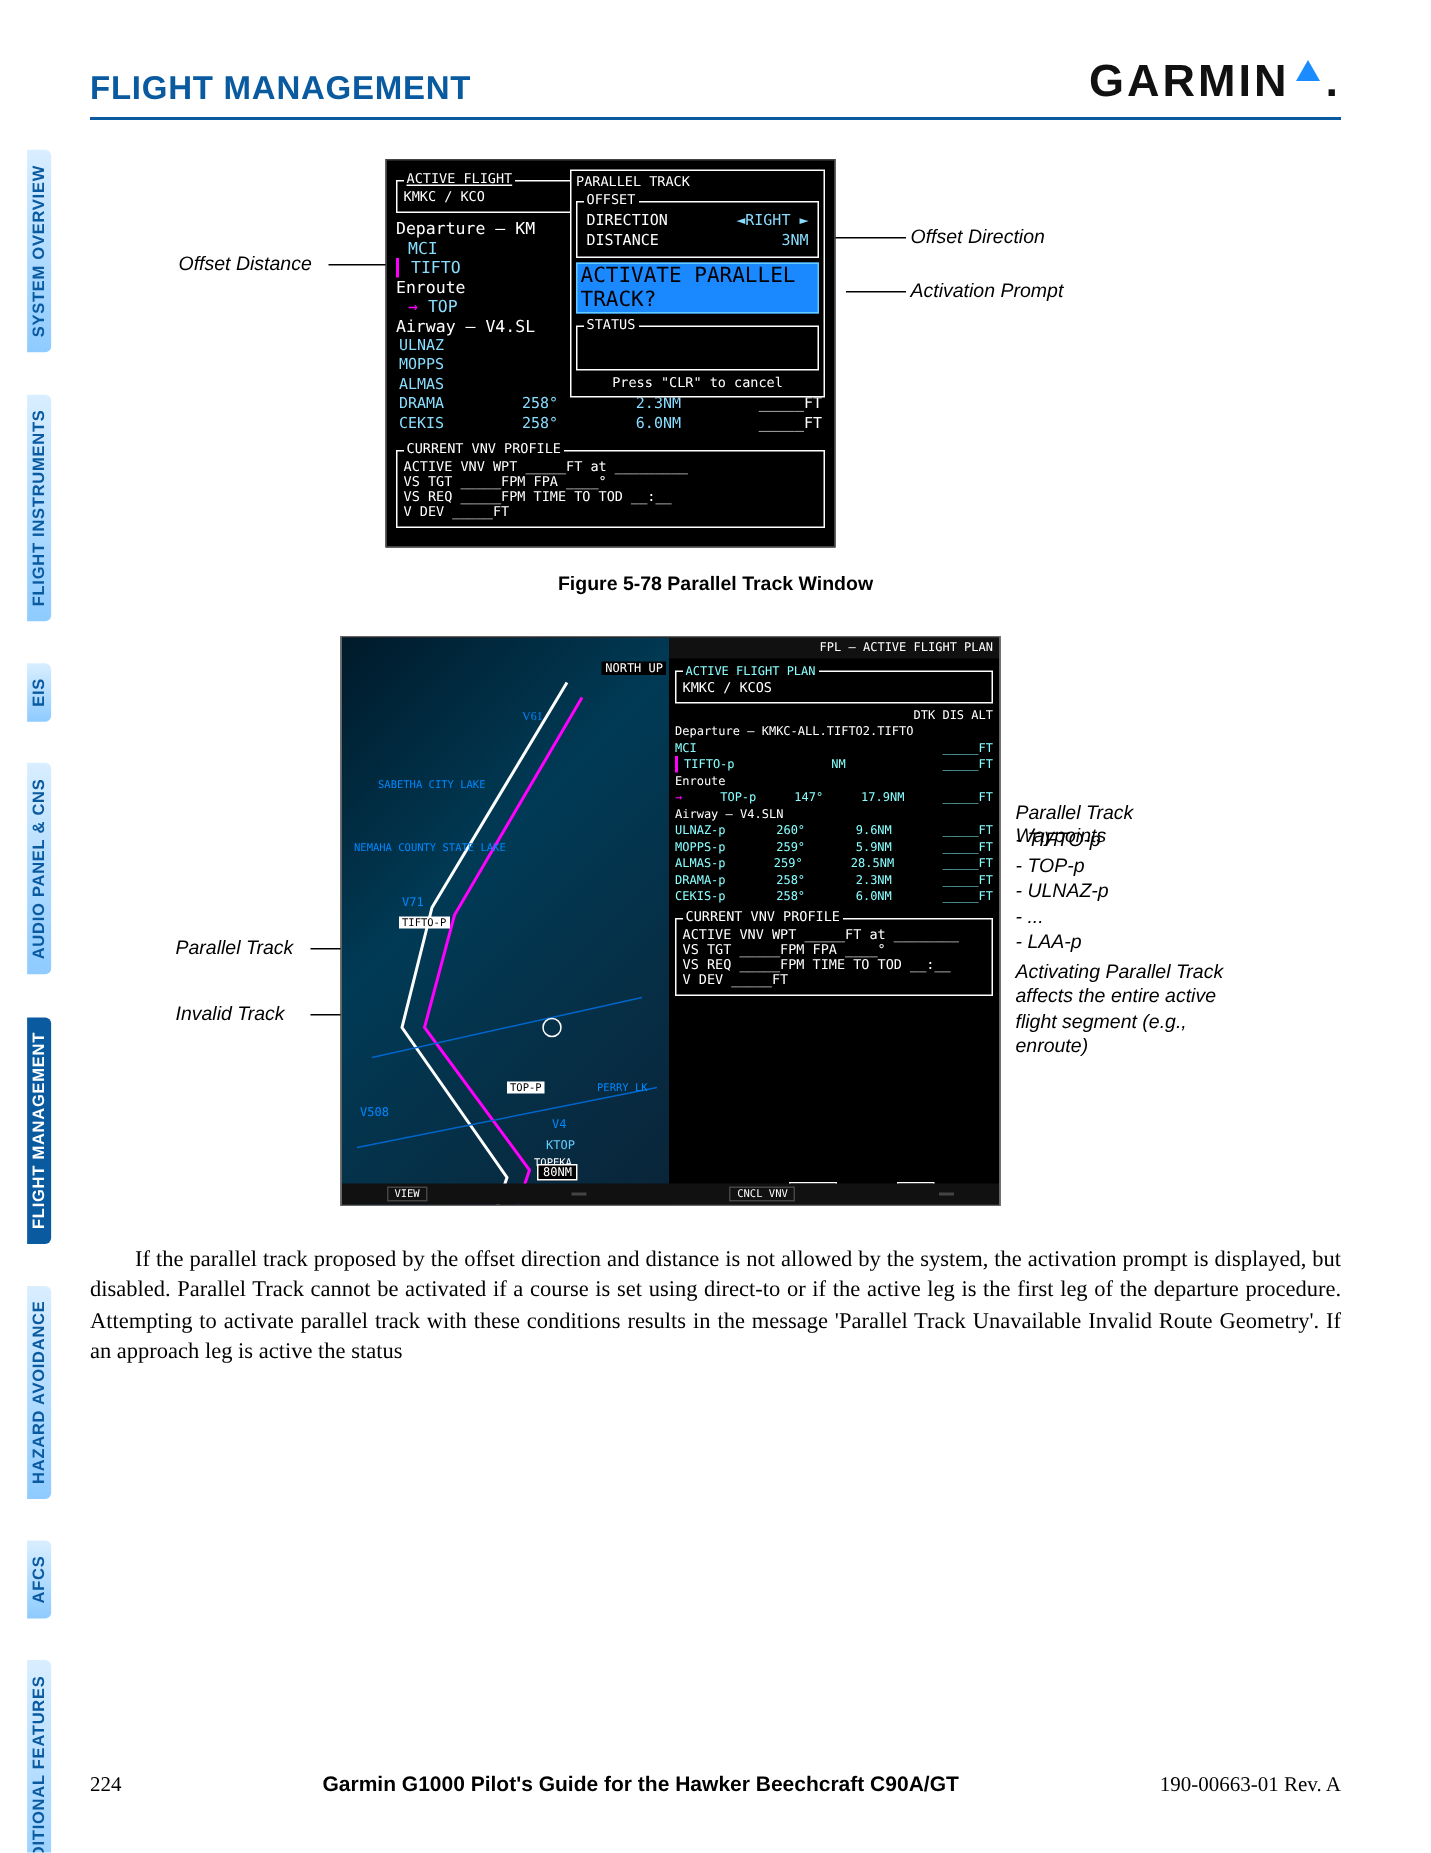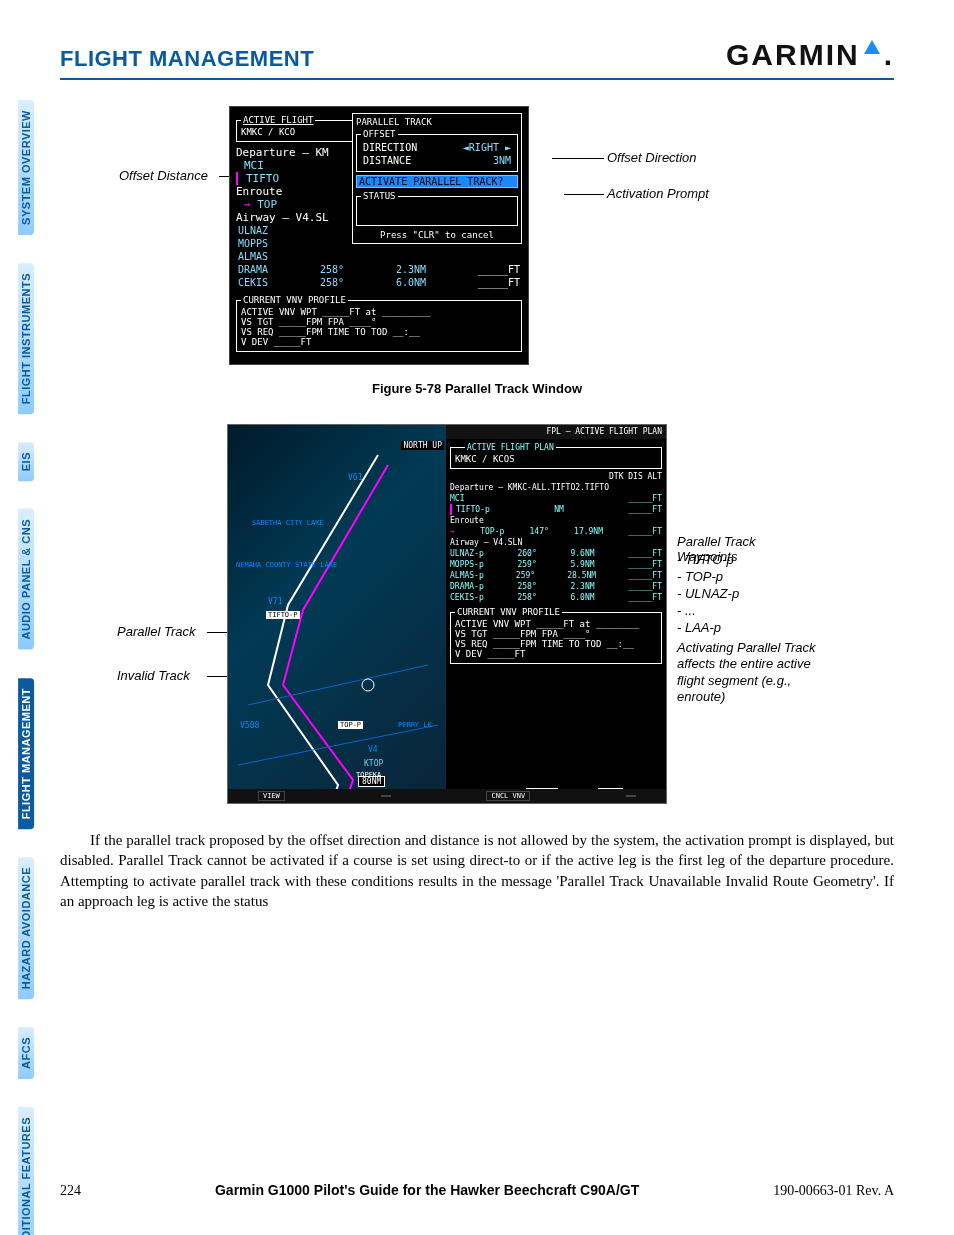--- a/index.html
+++ b/index.html
@@ -37,21 +37,21 @@
   .tab.active { background: #0a5aa0; color: #fff; }
 
   
   .content { position: absolute; left: 60px; right: 60px; top: 96px; }
 
   
   .fig1-wrap { position: relative; width: 640px; margin: 10px auto 0; }
   .avionics {
     background: #000; color: #fff; border: 1px solid #444;
     font-family: "Lucida Console", monospace; font-size: 11px;
-    width: 300px; margin-left: 72px; padding: 6px 6px 10px; position: relative;
+    width: 300px; margin-left: 100px; padding: 6px 6px 10px; position: relative;
   }
   .avionics .route { color: #88ddff; }
   .avionics .hl { background: #1a88ff; color: #000; padding: 0 2px; }
   .deg { color: #88ddff; }
   fieldset.pt { border: 1px solid #fff; padding: 2px 4px 4px; margin: 2px 0; font-size: 9px; }
   fieldset.pt legend { font-size: 9px; padding: 0 2px; }
   .row { display: flex; justify-content: space-between; font-size: 10px; padding: 1px 2px; }
 
   .annot { position: absolute; font-style: italic; font-size: 13px; color: #000; }
   .leader { position: absolute; height: 0; border-top: 1px solid #000; }
@@ -63,21 +63,21 @@
   .fig2 {
     width: 440px; height: 380px; margin-left: 70px;
     background: #000; border: 1px solid #666;
     font-family: "Lucida Console", monospace; font-size: 8px; color: #fff;
     position: relative; overflow: hidden;
   }
   .fig2 .map { position: absolute; left: 0; top: 0; width: 218px; height: 100%;
     background: linear-gradient(135deg, #001a2a 0%, #013a55 40%, #0a2438 100%);
   }
   .fig2 .panel { position: absolute; left: 218px; top: 0; right: 0; height: 100%; padding: 2px 4px; }
-  .panel .hdr { color: #8ff; font-size: 8px; margin-left: 10px; }
+  .panel .hdr { color: #8ff; font-size: 8px; }
   .panel .wp { color: #8ff; display:flex; justify-content:space-between; font-size:8px; padding:1px 0;}
   .panel .sub { color:#fff; font-size:8px; padding:1px 0;}
   .fig2 .topbar { position:absolute; top:0; left:0; right:0; height:14px; background:#111; color:#fff; font-size:8px; display:flex; gap:6px; padding:2px 4px; }
   .fig2 .topbar .g { color:#3f3; }
   .fig2 .topbar .m { color:#f3f; }
   .fig2 .softkeys { position:absolute; bottom:0; left:0; right:0; height:14px; background:#111; display:flex; justify-content:space-around; font-size:7px; color:#fff; align-items:center;gap:36px;}
   .fig2 .softkeys span { border:1px solid #444; padding:0 4px; }
   svg.maplines { position:absolute; left:0; top:0; width:218px; height:100%; }
 
   .body-text { margin-top: 26px; font-family: "ITC Berkeley Oldstyle", Georgia, serif; font-size: 15px; line-height: 1.35; text-align: justify; text-indent: 2em; }
@@ -133,21 +133,21 @@
           <legend>OFFSET</legend>
           <div class="row">
               <span>DIRECTION</span>
               <span class="deg">◄RIGHT ►</span>
             </div>
           <div class="row">
               <span>DISTANCE</span>
               <span class="deg">3NM</span>
             </div>
         </fieldset>
-        <div class="hl" style="font-size:10px; margin:3px 0; border:1px solid #6cf;">ACTIVATE PARALLEL TRACK?</div>
+        <div class="hl" style="font-size:14px; margin:3px 0; border:1px solid #6cf;">ACTIVATE PARALLEL TRACK?</div>
         <fieldset class="pt">
           <legend>STATUS</legend>
           <div style="height:18px;"></div>
         </fieldset>
         <div style="text-align:center; font-size:9px; margin-top:4px;">Press "CLR" to cancel</div>
       </div>
 
       <div style="margin-top:4px;">Departure – KM</div>
       <div class="route" style="padding-left:8px;">MCI</div>
       <div class="route" style="padding-left:8px; border-left:2px solid #f0f;">TIFTO</div>
@@ -220,26 +220,26 @@
       </div>
       <div class="map">
         <svg class="maplines">
           <path d="M 150 30 L 60 180 L 40 260 L 110 360 L 90 420" stroke="#fff" stroke-width="2" fill="none"></path>
           <path d="M 160 40 L 75 185 L 55 260 L 125 355 L 105 415" stroke="#f0f" stroke-width="2" fill="none"></path>
           <path d="M 20 280 L 200 240" stroke="#06c" stroke-width="1" fill="none"></path>
           <path d="M 10 340 L 210 300" stroke="#06c" stroke-width="1" fill="none"></path>
           <circle cx="140" cy="260" r="6" fill="none" stroke="#fff"></circle>
         </svg>
         <div style="position:absolute; right:2px; top:16px; background:#000; padding:0 2px;">NORTH UP</div>
-        <div style="position:absolute; left:120px; top:48px; color:#08f;">V61</div>
+        <div style="position:absolute; left:120px; top:48px; color:#08f;font-family:Liberation Serif, serif;">V61</div>
         <div style="position:absolute; left:24px; top:94px; color:#08f; font-size:7px;">SABETHA CITY LAKE</div>
         <div style="position:absolute; left:8px; top:136px; color:#08f; font-size:7px;">NEMAHA COUNTY STATE LAKE</div>
         <div style="position:absolute; left:40px; top:172px; color:#08f;">V71</div>
         <div style="position:absolute; left:38px; top:186px; background:#fff; color:#000; padding:0 2px; font-size:7px;">TIFTO-P</div>
-        <div style="position:absolute; left:12px; top:296px; color:#08f;">V508</div>
+        <div style="position:absolute; left:12px; top:312px; color:#08f;">V508</div>
         <div style="position:absolute; left:110px; top:296px; background:#fff; color:#000; padding:0 2px; font-size:7px;">TOP-P</div>
         <div style="position:absolute; left:170px; top:296px; color:#08f; font-size:7px;">PERRY LK</div>
         <div style="position:absolute; left:140px; top:320px; color:#08f;">V4</div>
         <div style="position:absolute; left:136px; top:334px; color:#6cf;">KTOP</div>
         <div style="position:absolute; left:128px; top:346px; color:#fff; font-size:7px;">TOPEKA</div>
         <div style="position:absolute; left:130px; top:370px; color:#6cf;">KFOE</div>
         <div style="position:absolute; left:150px; top:388px; color:#08f; font-size:7px;">PLAN</div>
         <div style="position:absolute; left:136px; top:398px; color:#08f;">V131</div>
         <div style="position:absolute; left:4px; top:404px; color:#08f;">V280</div>
         <div style="position:absolute; left:2px; top:414px; color:#08f;">V77</div>

